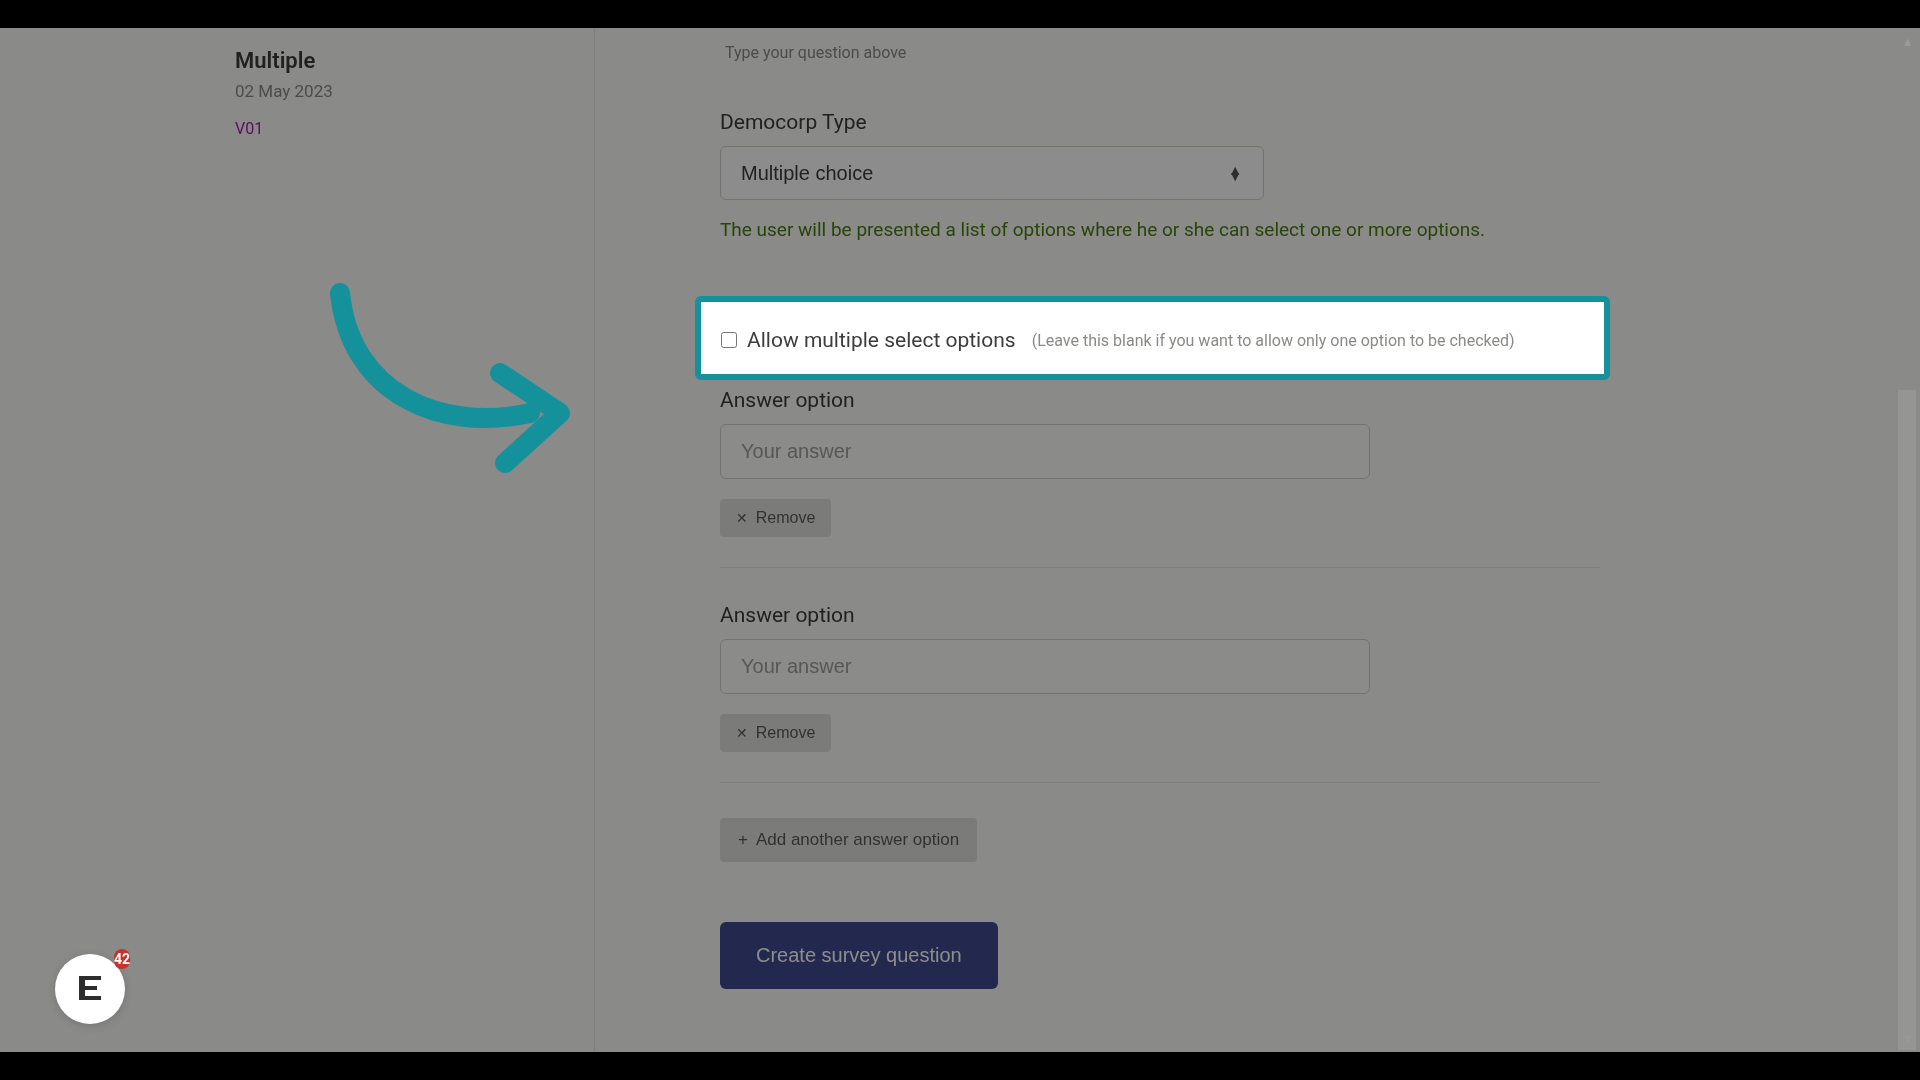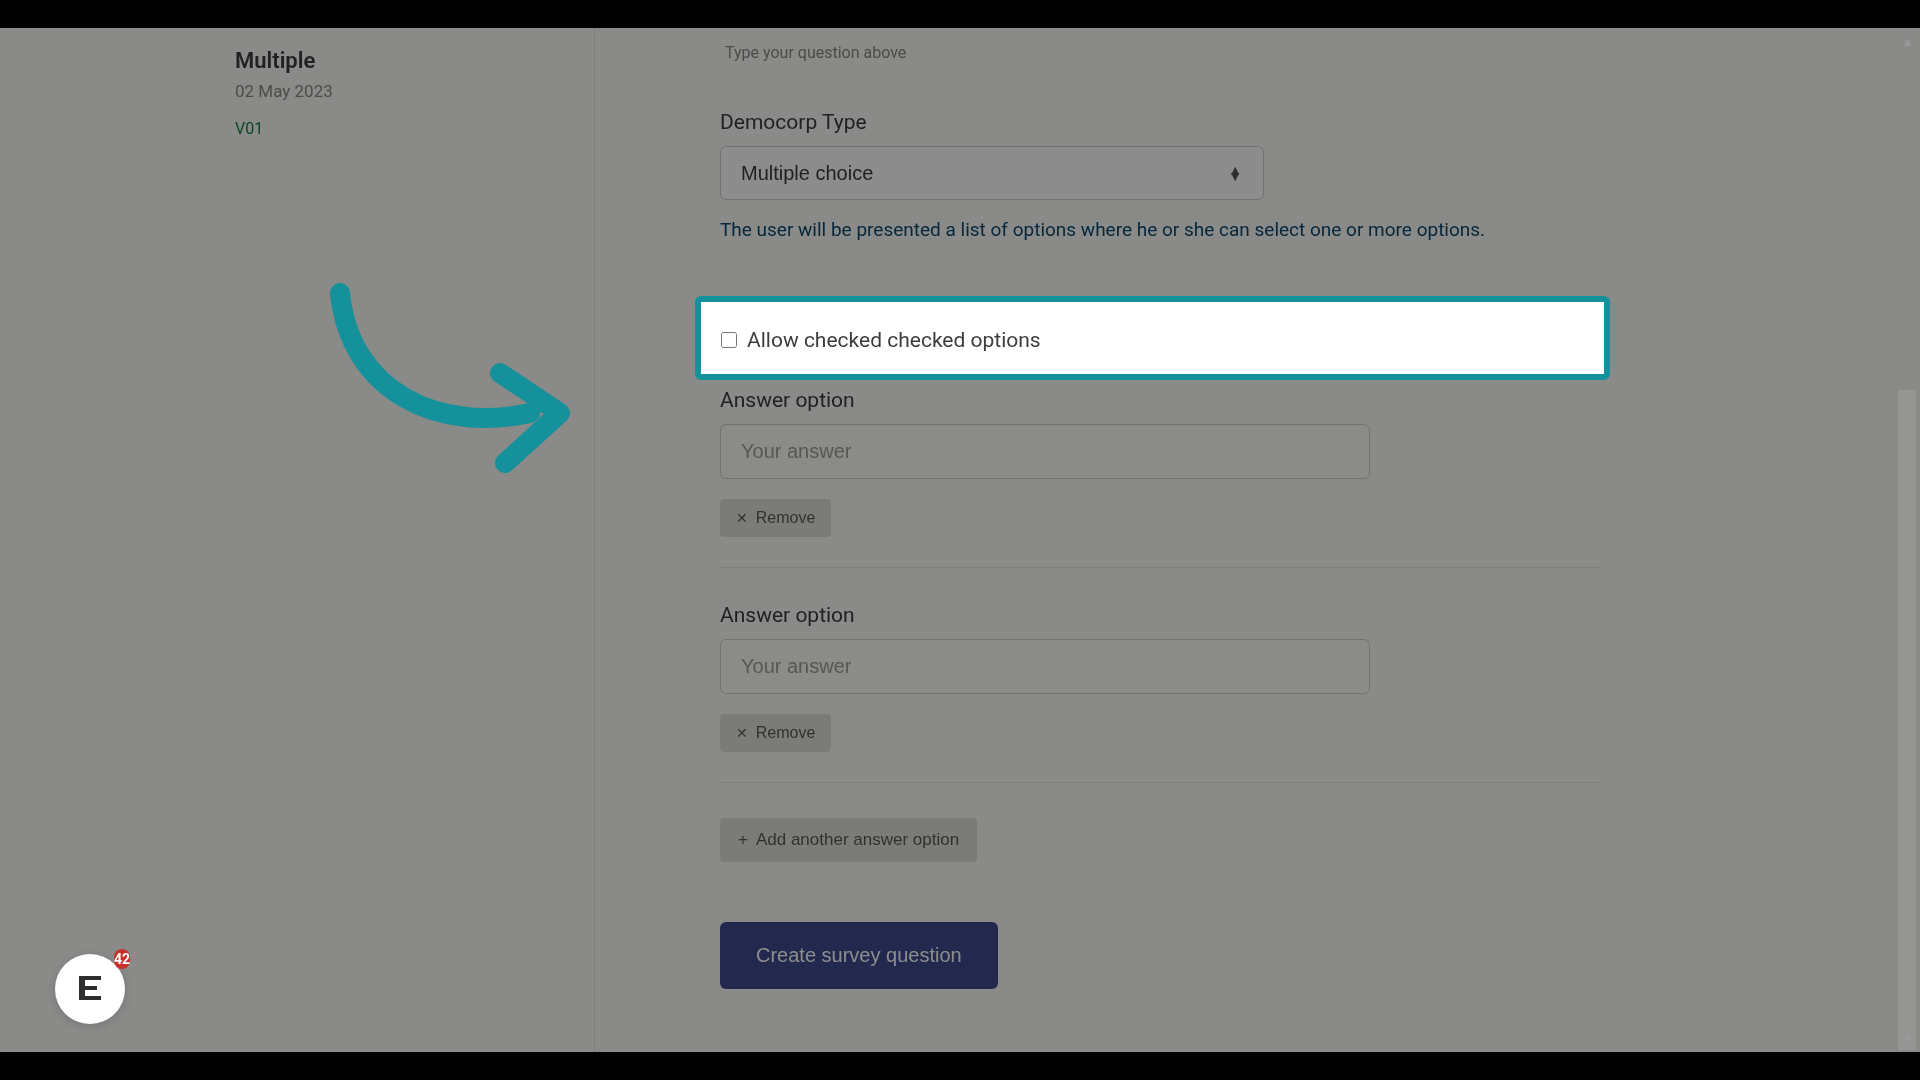--- a/index.html
+++ b/index.html
@@ -30,21 +30,21 @@
       pointer-events: none;
     }
     .sidebar {
       width: 595px;
       border-right: 1px solid #e5e5e0;
       padding: 20px 0 0 235px;
       position: relative;
     }
     .sidebar-title { font-size: 22px; font-weight: 600; color: #3d3d3d; margin-bottom: 8px; }
     .sidebar-date { font-size: 17px; color: #8a8a86; margin-bottom: 18px; }
-    .sidebar-version { font-size: 16px; color: #15803d; }
+    .sidebar-version { font-size: 16px; color: #a21caf; }
     .main {
       flex: 1;
       padding: 15px 60px 40px 125px;
       overflow-y: auto;
       position: relative;
     }
     .hint-text { font-size: 16px; color: #8a8a86; margin-bottom: 48px; margin-left: 5px; }
     .field-label { font-size: 21px; color: #3d3d3d; margin-bottom: 12px; font-weight: 400; }
     .select-wrap {
       position: relative;
@@ -70,21 +70,21 @@
       right: 22px;
       top: 50%;
       transform: translateY(-50%);
       pointer-events: none;
       color: #555;
       font-size: 14px;
       display: flex;
       flex-direction: column;
       line-height: 6px;
     }
-    .description-text { font-size: 19px; color: #0c4a6e; margin-bottom: 55px; }
+    .description-text { font-size: 19px; color: #4d7c0f; margin-bottom: 55px; }
     .highlight-callout {
       position: relative;
       z-index: 60;
       border: 6px solid #15919b;
       border-radius: 6px;
       background: #fff;
       width: 915px;
       margin-left: -25px;
       padding: 26px 20px 22px 20px;
       display: flex;
@@ -231,21 +231,22 @@
       <span class="select-caret">
         <span>▲</span>
           <span>▼</span>
       </span>
     </div>
 
     <div class="description-text">The user will be presented a list of options where he or she can select one or more options.</div>
 
     <div class="highlight-callout">
       <input type="checkbox" style="">
-      <span class="callout-label">Allow checked checked options</span>
+      <span class="callout-label">Allow multiple select options</span>
+      <span class="callout-hint">(Leave this blank if you want to allow only one option to be checked)</span>
     </div>
 
     <div class="answer-block">
       <div class="field-label">Answer option</div>
       <input class="answer-input" type="text" placeholder="Your answer" style="">
       <button class="btn-small">
         <span class="x">✕</span>
         <span>Remove</span>
       </button>
     </div>

